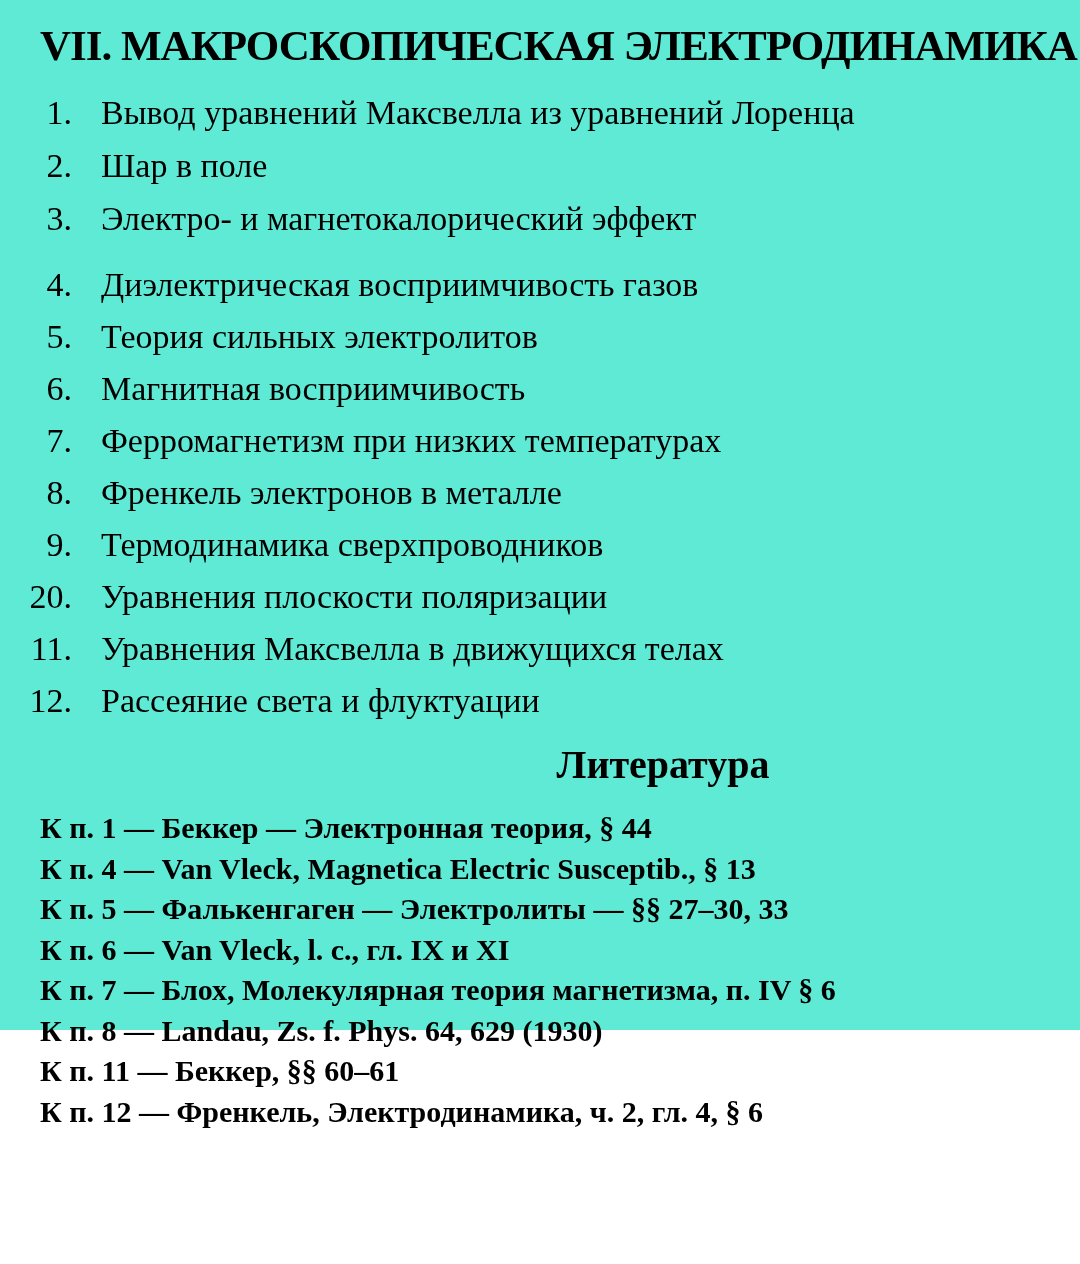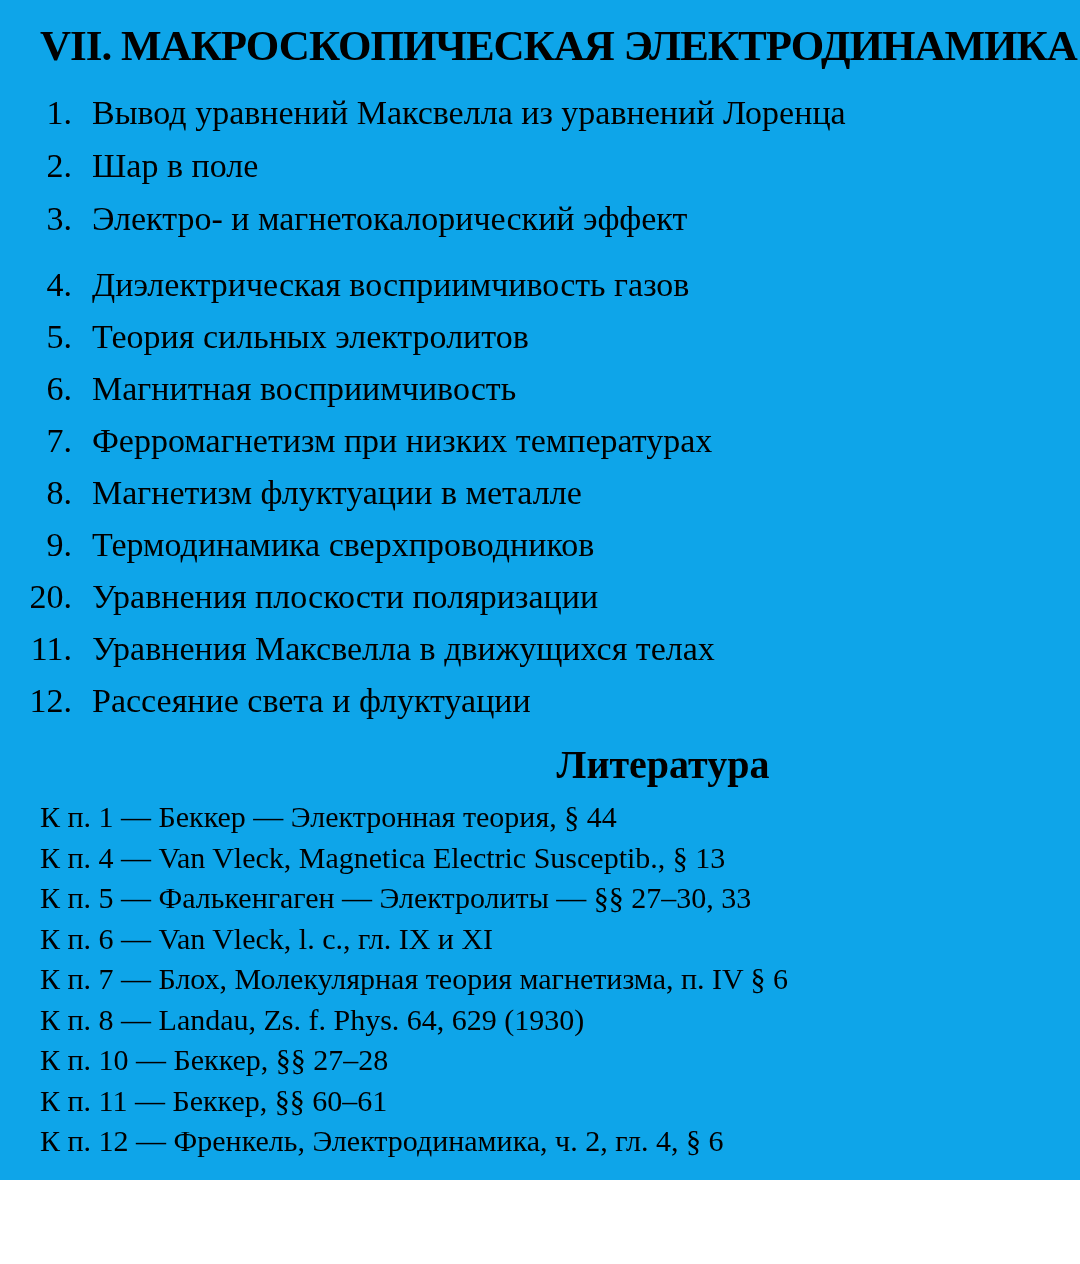--- a/index.html
+++ b/index.html
@@ -6,22 +6,22 @@
   html, body {
     width: 1080px;
     height: 1264px;
     background: #ffffff;
     color: #000000;
     font-family: "Liberation Serif", "DejaVu Serif", serif;
     overflow: hidden;
   }
   .page {
     width: 1080px;
-    height: 1180px;
-    background: #0ea5e9;
+    height: 1030px;
+    background: #5eead4;
   }
   .title {
     padding-top: 22px;
     padding-left: 40px;
     font-size: 43px;
     font-weight: bold;
     line-height: 48px;
     letter-spacing: -1px;
     white-space: nowrap;
   }
@@ -36,34 +36,35 @@
     white-space: nowrap;
   }
   .toc-row.part2 { height: 52px; }
   .toc-row.gap-before { margin-top: 14px; }
   .toc-num {
     width: 72px;
     flex-shrink: 0;
     text-align: right;
   }
   .toc-label {
-    margin-left: 20px;
+    margin-left: 29px;
   }
   .lit-heading {
     margin-top: 18px;
     padding-left: 246px;
     text-align: center;
     font-size: 40px;
     font-weight: bold;
     line-height: 40px;
   }
   .refs {
-    margin-top: 12px;
+    margin-top: 23px;
     margin-left: 40px;
     font-size: 30px;
+    font-weight: bold;
   }
   .ref-row {
     height: 40.5px;
     line-height: 40.5px;
     white-space: nowrap;
   }
 </style>
 </head>
 <body>
 
@@ -95,21 +96,21 @@
     <div class="toc-row part2">
       <span class="toc-num">6.</span>
       <span class="toc-label">Магнитная восприимчивость</span>
     </div>
     <div class="toc-row part2">
       <span class="toc-num">7.</span>
       <span class="toc-label">Ферромагнетизм при низких температурах</span>
     </div>
     <div class="toc-row part2">
       <span class="toc-num">8.</span>
-      <span class="toc-label">Магнетизм флуктуации в металле</span>
+      <span class="toc-label">Френкель электронов в металле</span>
     </div>
     <div class="toc-row part2">
       <span class="toc-num">9.</span>
       <span class="toc-label">Термодинамика сверхпроводников</span>
     </div>
     <div class="toc-row part2">
       <span class="toc-num">20.</span>
       <span class="toc-label">Уравнения плоскости поляризации</span>
     </div>
     <div class="toc-row part2">
@@ -124,18 +125,17 @@
 
   <div class="lit-heading">Литература</div>
 
   <div class="refs">
     <div class="ref-row">К п. 1 — Беккер — Электронная теория, § 44</div>
     <div class="ref-row">К п. 4 — Van Vleck, Magnetica Electric Susceptib., § 13</div>
     <div class="ref-row">К п. 5 — Фалькенгаген — Электролиты — §§ 27–30, 33</div>
     <div class="ref-row">К п. 6 — Van Vleck, l. c., гл. IX и XI</div>
     <div class="ref-row">К п. 7 — Блох, Молекулярная теория магнетизма, п. IV § 6</div>
     <div class="ref-row">К п. 8 — Landau, Zs. f. Phys. 64, 629 (1930)</div>
-    <div class="ref-row">К п. 10 — Беккер, §§ 27–28</div>
     <div class="ref-row">К п. 11 — Беккер, §§ 60–61</div>
     <div class="ref-row">К п. 12 — Френкель, Электродинамика, ч. 2, гл. 4, § 6</div>
   </div>
 
 </div>
 
 </body></html>

